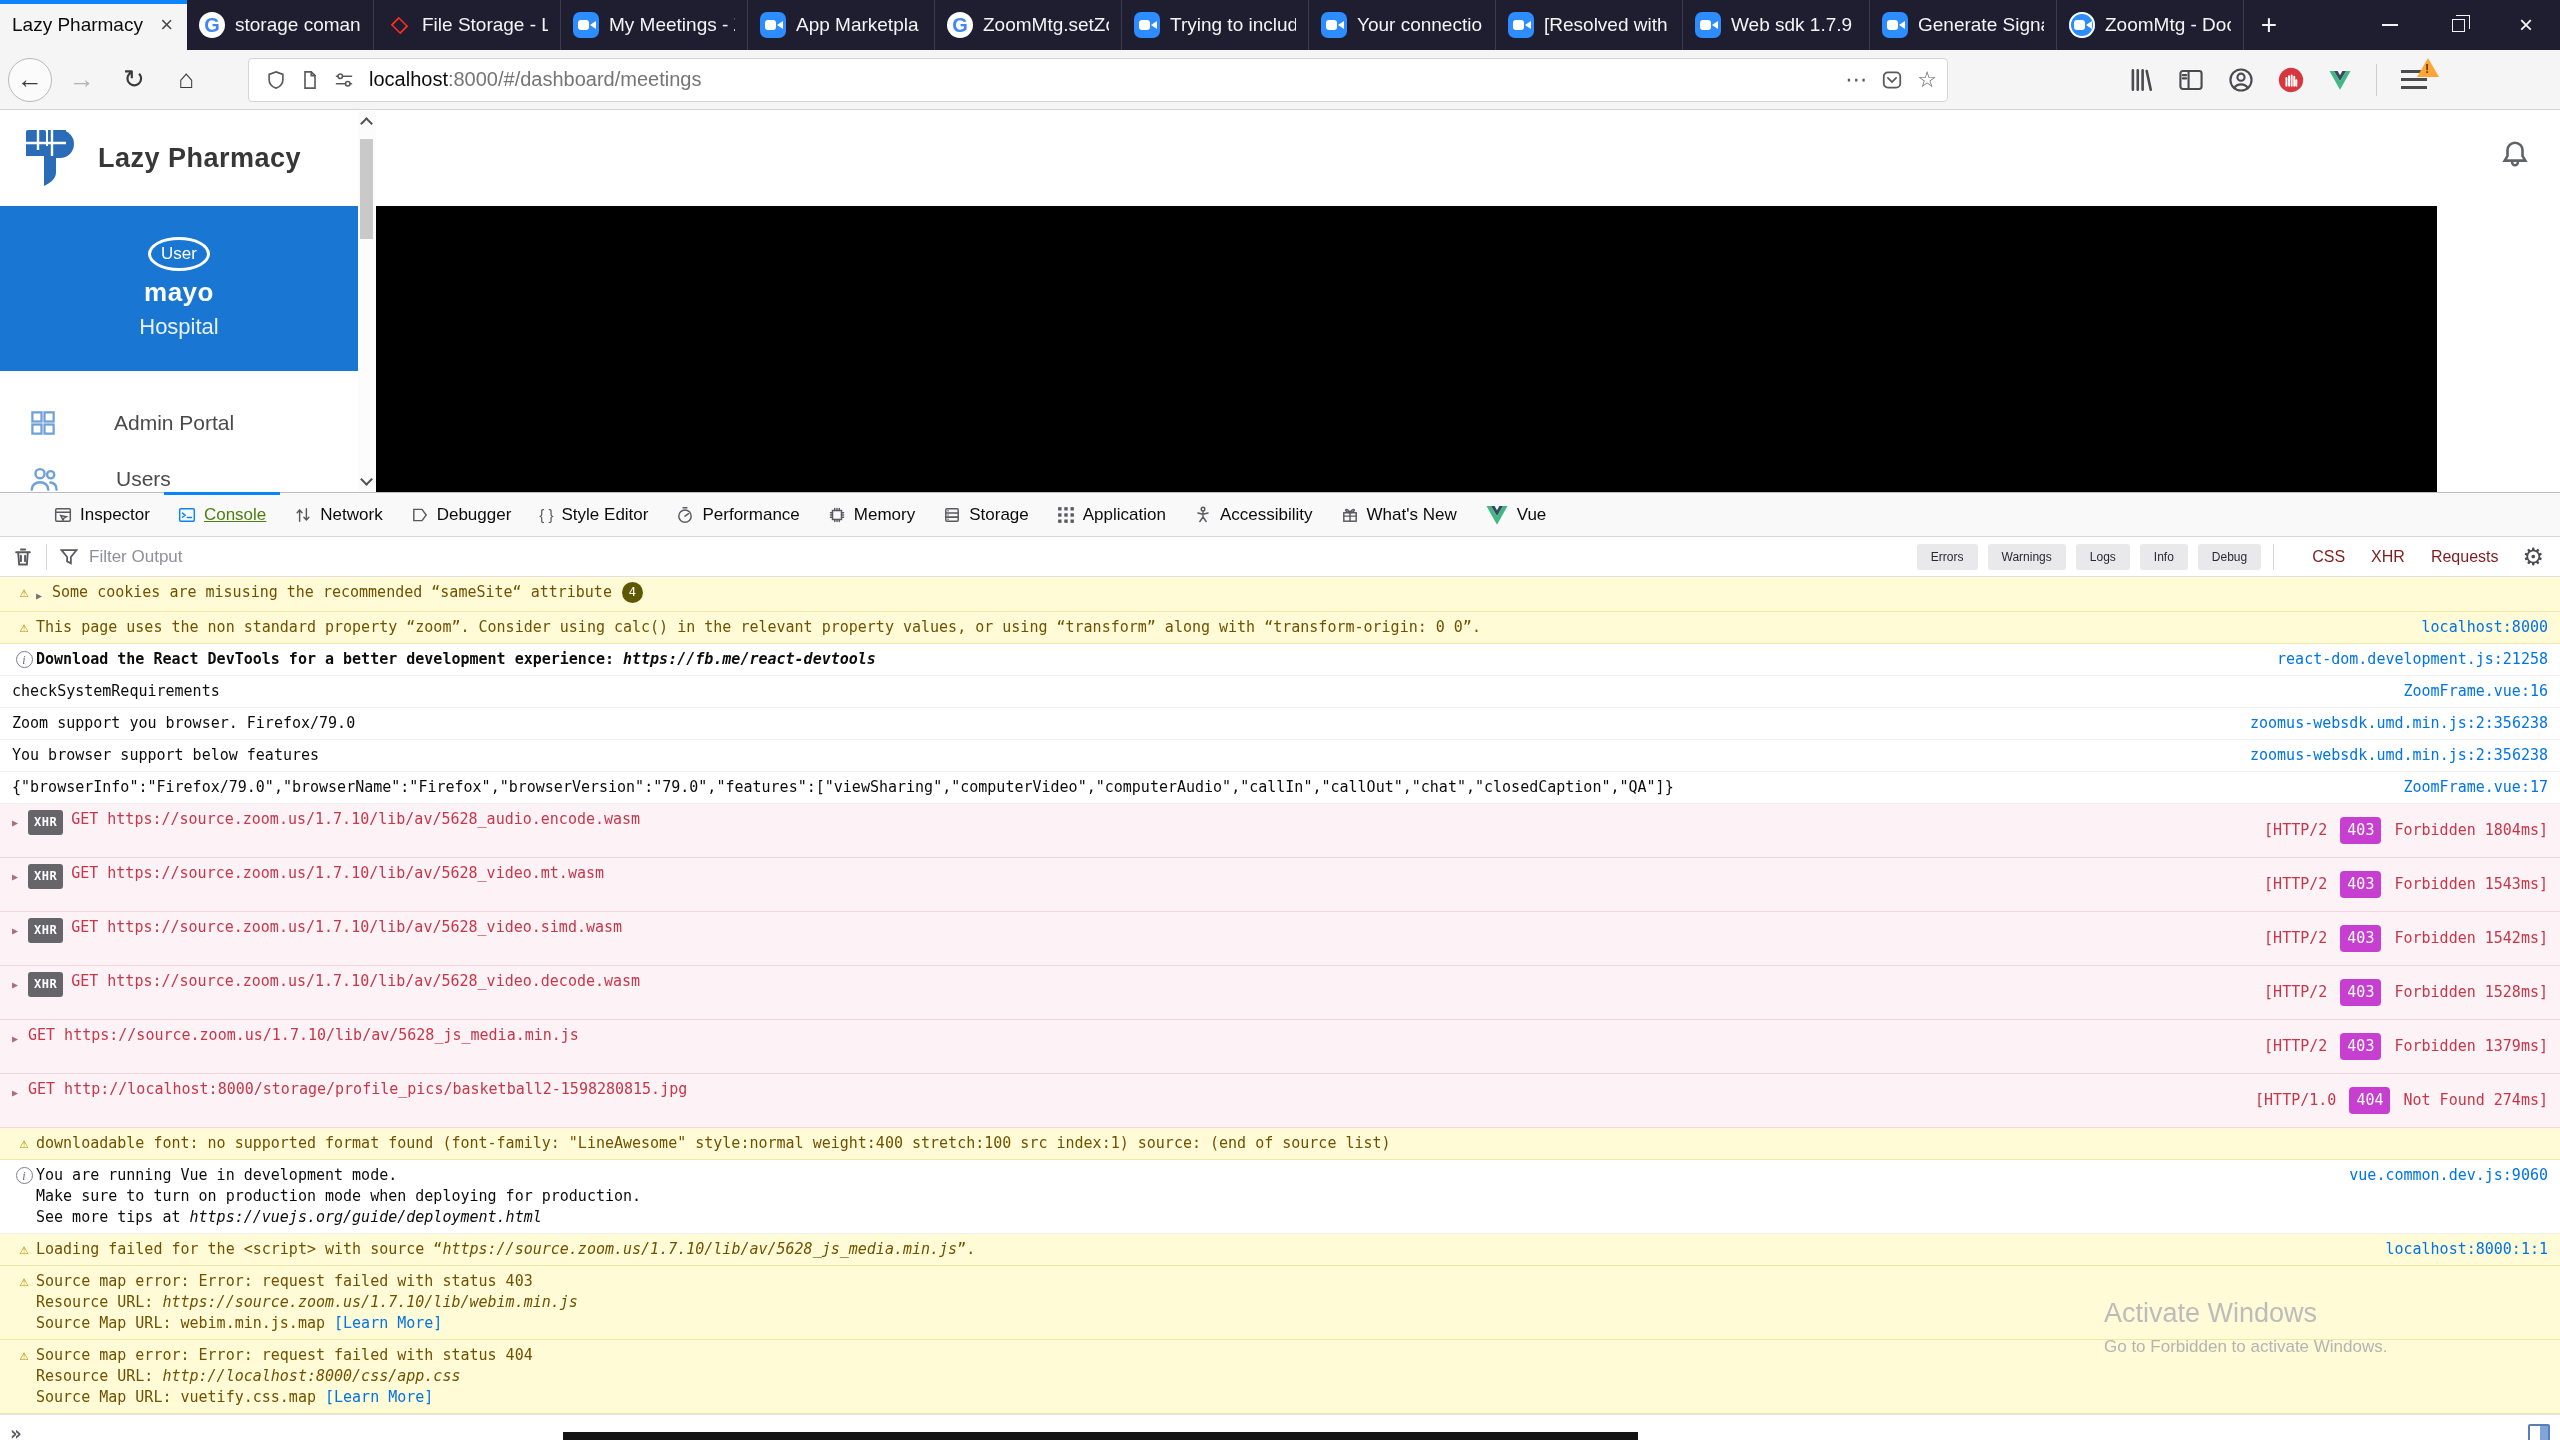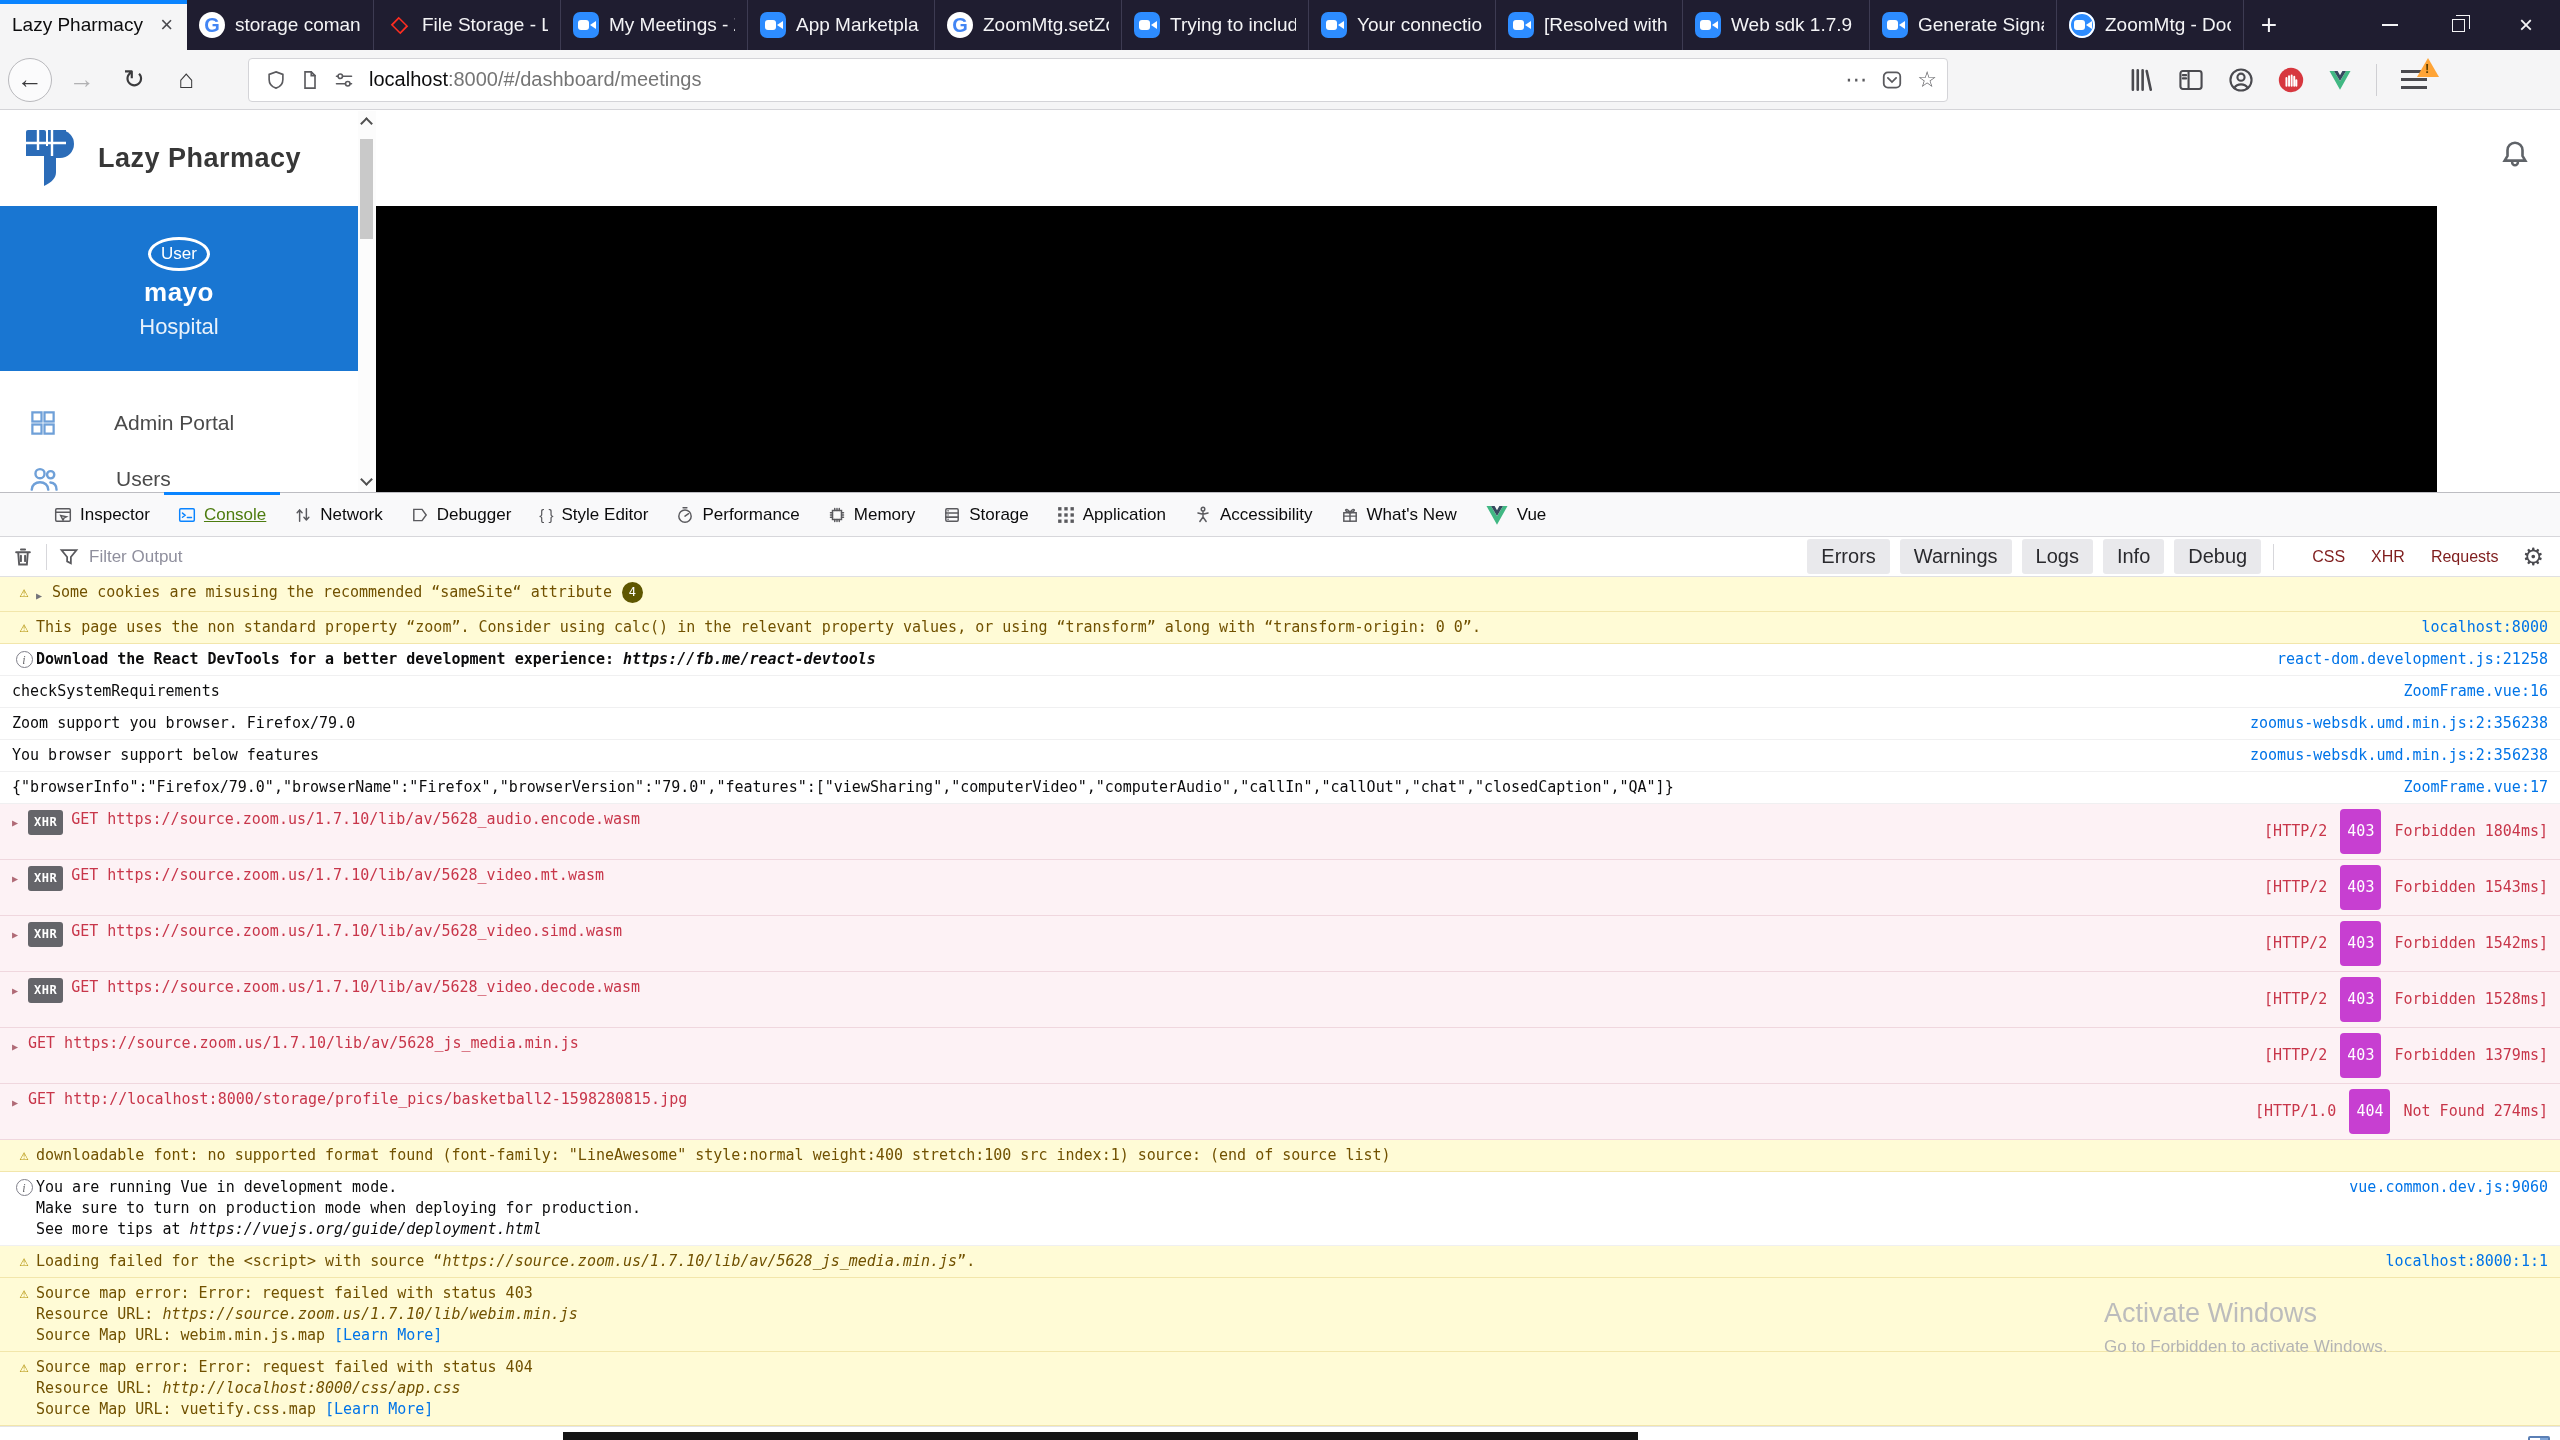--- a/index.html
+++ b/index.html
@@ -86,21 +86,21 @@
     position:relative; cursor:pointer; }
   .dt-tab .ic { color:#5a5a5e; display:flex; align-items:center; font-size:15px; }
   .dt-tab.active { color:#4d7c0f;text-decoration:underline; }
   .dt-tab.active::before { content:""; position:absolute; left:0; top:-1px; width:100%; height:3px; background:#0a84ff; }
   .dt-tab.active .ic { color:#0a84ff; }
 
   .dt-filter { height:40px; background:#fff; border-bottom:1px solid #e0e0e2; display:flex; align-items:center; padding:0 12px; }
   .dt-filter .ic { color:#5a5a5e; display:flex; align-items:center; }
   .f-sep { width:1px; height:26px; background:#d7d7db; margin:0 12px; }
   .filter-input { color:#8f8f9d; font-size:17px; margin-left:10px; flex:1; }
-  .lvl-btn { background:#e9e9ec; border:none; border-radius:3px; padding:6px 14px; font-size:20px; color:#2a2a2e;
+  .lvl-btn { background:#e9e9ec; border:none; border-radius:3px; padding:6px 14px; font-size:12px; color:#2a2a2e;
     margin-left:10px; font-family:inherit; cursor:pointer; }
   .type-btn { background:none; border:none; font-size:16px; color:#7f1d1d; margin-left:26px; font-family:inherit; cursor:pointer; }
   .gear { margin-left:24px; margin-right:4px; color:#4a4a4f; font-size:24px; }
 
   
   .console { font-family:"DejaVu Sans Mono", monospace; font-size:15px; }
   .row { display:flex; align-items:flex-start; padding:5px 12px; min-height:32px; border-bottom:1px solid #f0f0f1; line-height:21px; }
   .row.warn { background:#fffbd6; color:#715100; border-bottom-color:#f2e6ab; }
   .row.err  { background:#fdf2f5; color:#c8364a; border-bottom-color:#f0d7de; }
   .row.info, .row.log { background:#fff; color:#0c0c0d; }
@@ -112,21 +112,21 @@
   .err .exp { color:#b06a76; }
   .xhr-badge { flex:0 0 auto; background:#65656a; color:#fff; font-size:12px; font-weight:bold;
     border-radius:3px; padding:2px 6px; margin-right:8px; margin-top:1px; letter-spacing:.5px; }
   .msg { white-space:pre-wrap; word-break:break-all; }
   .msg .b { font-weight:bold; } .msg .i { font-style:italic; } .msg .bi { font-weight:bold; font-style:italic; }
   .msg .learn { color:#0074e8; }
   .cnt { display:inline-flex; align-items:center; justify-content:center; background:#5e5600; color:#fff;
     border-radius:50%; width:21px; height:21px; font-size:12px; margin-left:10px; vertical-align:middle; }
   .src { margin-left:auto; color:#0074e8; white-space:nowrap; padding-left:20px; cursor:pointer; }
   .status { margin-left:auto; white-space:nowrap; padding-left:20px; }
-  .code-badge { display:inline-block; background:#c73fd1; color:#fff; border-radius:4px; padding:12px 7px; margin:0 4px; }
+  .code-badge { display:inline-block; background:#c73fd1; color:#fff; border-radius:4px; padding:3px 7px; margin:8px 4px; }
   .dt-input { height:36px; display:flex; align-items:center; padding:0 10px; border-top:1px solid #e4e4e6; }
   .prompt { color:#5b5b66; font-size:19px; font-weight:bold; font-family:"DejaVu Sans Mono",monospace; }
   .split-ic { margin-left:auto; width:22px; height:18px; border:2px solid #5a7fb5; border-radius:2px; position:relative; }
   .split-ic::after { content:""; position:absolute; right:0; top:0; width:8px; height:100%; background:#7fa6d9; }
 
   .watermark { position:absolute; left:2104px; top:1298px; color:#bcbcbc; }
   .watermark .l1 { font-size:27px; }
   .watermark .l2 { font-size:17px; margin-top:8px; color:#b4b4b4; }
   .taskbar-sliver { position:absolute; left:563px; top:1432px; width:1075px; height:8px; background:#141414; }
 

